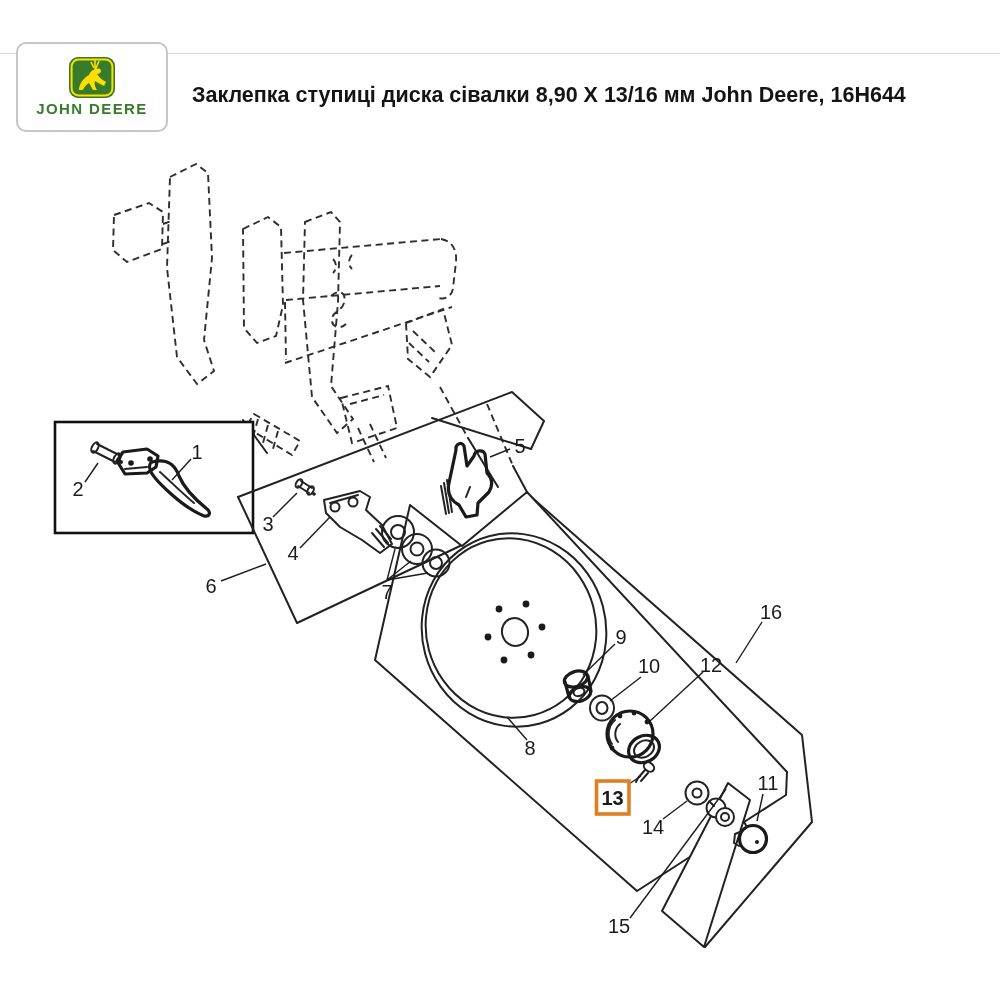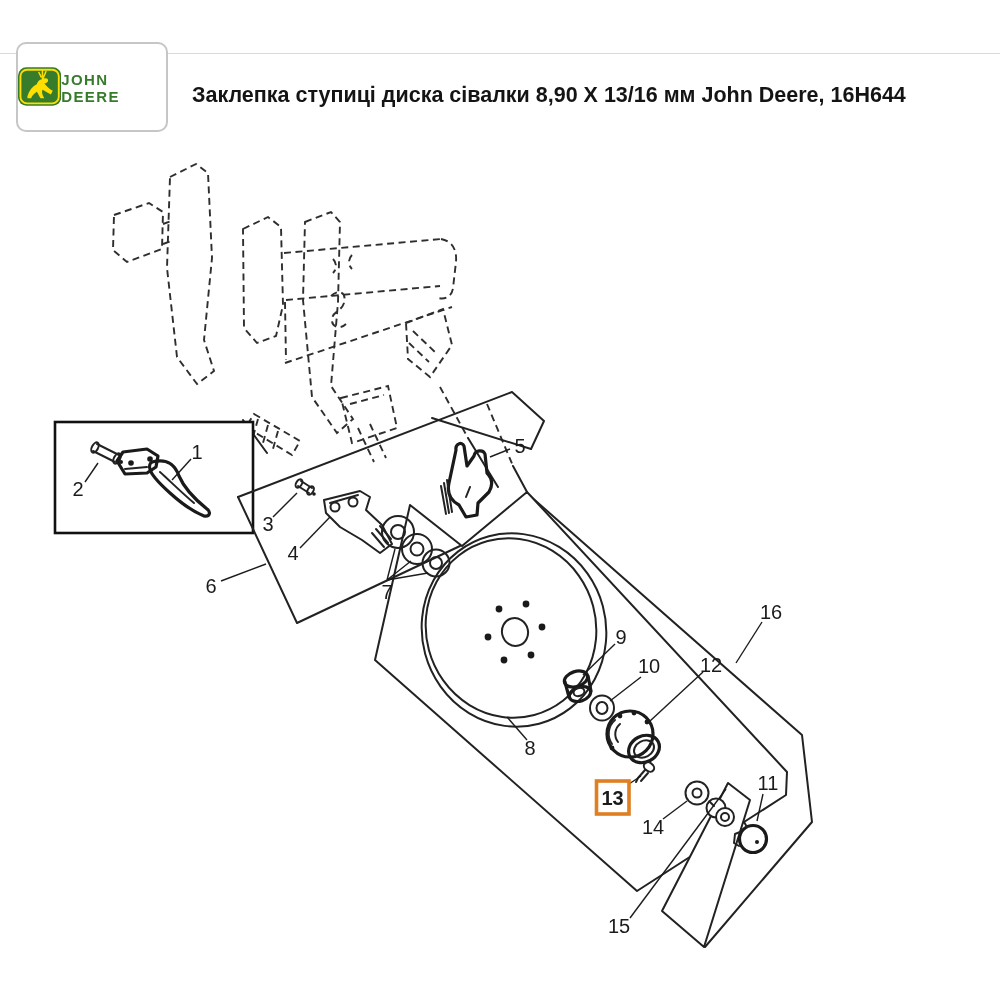--- a/index.html
+++ b/index.html
@@ -1,21 +1,21 @@
 <!DOCTYPE html>
 <html><head>
 <meta charset="utf-8">
 <style>
   html,body{margin:0;padding:0;background:#ffffff;}
   .page{position:relative;width:1000px;height:1000px;background:#fff;overflow:hidden;
         font-family:"Liberation Sans",sans-serif;}
   .top-rule{position:absolute;left:0;top:53px;width:1000px;height:1px;background:#dadada;z-index:1;}
   .logo-box{position:absolute;left:16px;top:42px;width:148px;height:86px;background:#fff;
             border:2px solid #c6c6c6;border-radius:10px;z-index:2;
-            display:flex;flex-direction:row;align-items:center;justify-content:center;}
+            display:flex;flex-direction:column;align-items:center;justify-content:center;}
   .brand-text{font-size:15px;font-weight:700;letter-spacing:1.4px;color:#367C2B;margin-top:1px;}
   .page-title{position:absolute;left:192px;top:83px;width:790px;font-size:21.5px;font-weight:700;
               color:#141414;z-index:2;}
   svg.diagram{position:absolute;left:0;top:0;z-index:0;}
   .ph{stroke:#2e2e2e;stroke-width:1.9;fill:none;stroke-dasharray:7 4.5;}
   .ln{stroke:#222;stroke-width:2;fill:none;stroke-linejoin:round;stroke-linecap:round;}
   .lnth{stroke:#1a1a1a;stroke-width:3.2;fill:none;stroke-linejoin:round;stroke-linecap:round;}
   .ldr{stroke:#1c1c1c;stroke-width:1.4;fill:none;}
   .num{font-family:"Liberation Sans",sans-serif;font-size:20px;fill:#1b1b1b;text-anchor:middle;}
   .numb{font-weight:700;}

